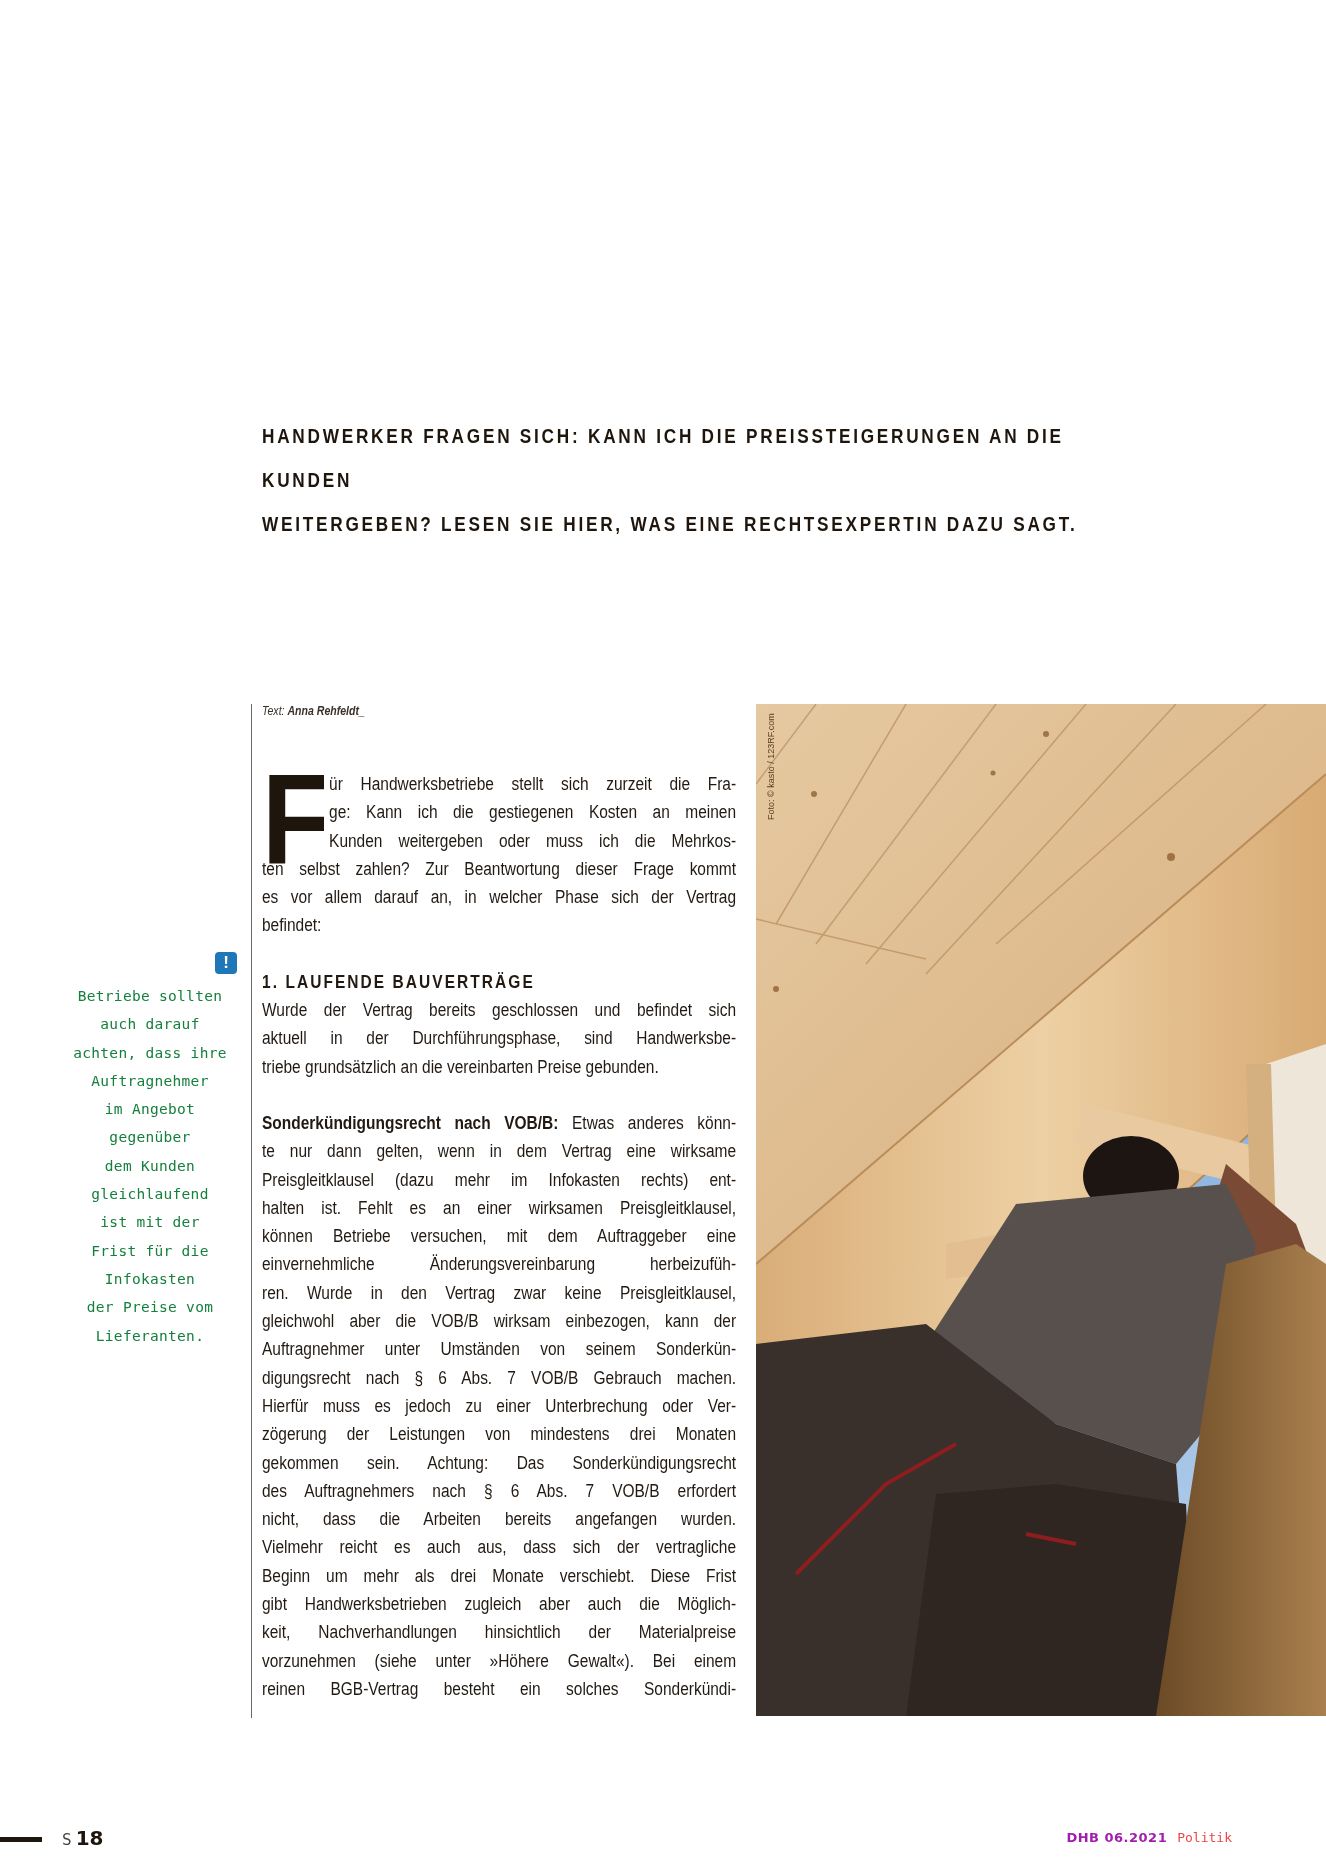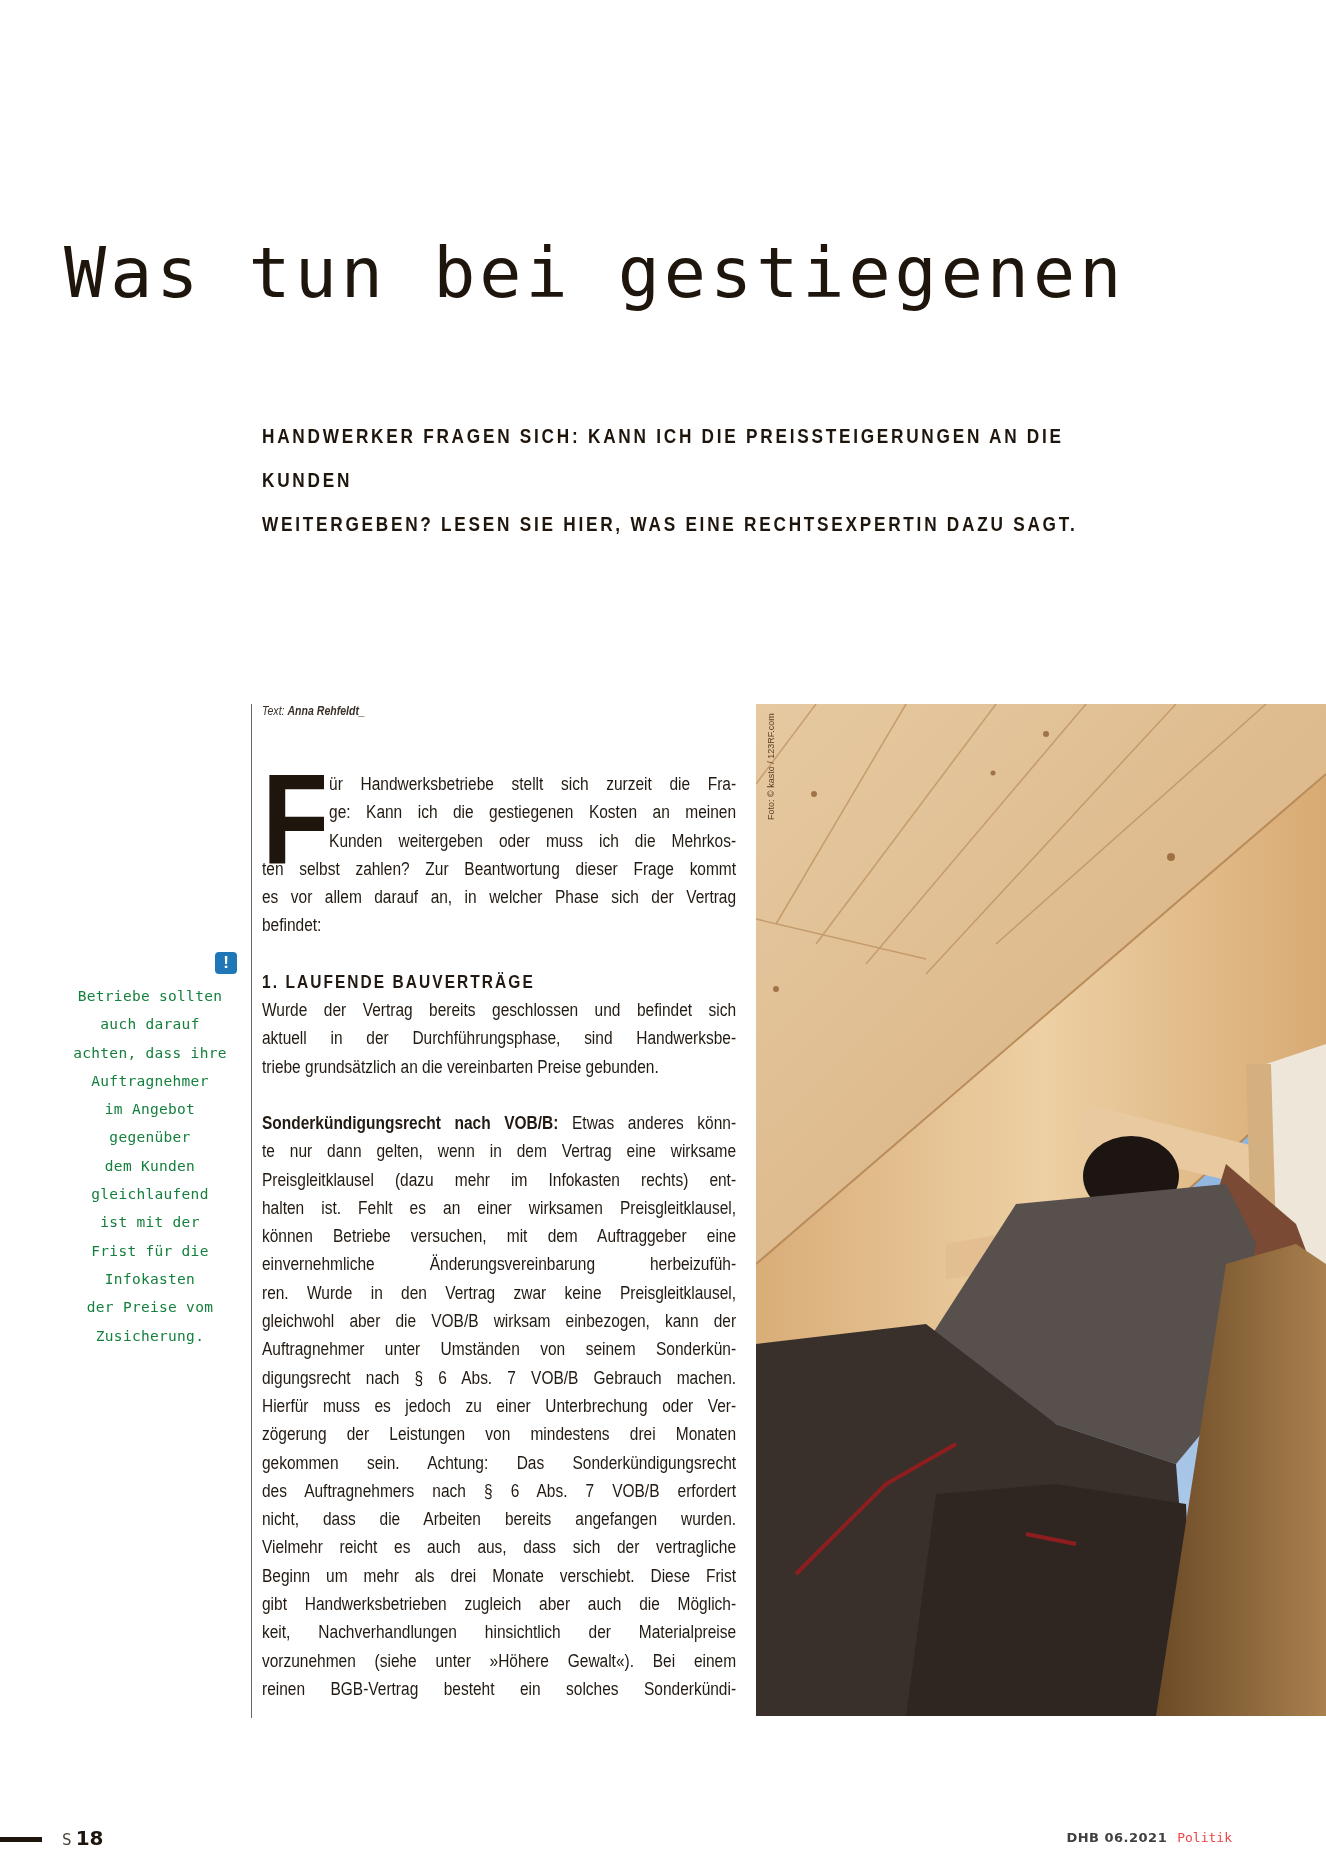--- a/index.html
+++ b/index.html
@@ -197,35 +197,34 @@
     .footer-right {
       position: absolute;
       right: 94px;
       top: 1830px;
       font-size: 13px;
       white-space: nowrap;
     }
     .footer-right .mag {
       font-family: "DejaVu Sans", sans-serif;
       font-weight: bold;
-      color: #404040;
+      color: #a21caf;
       letter-spacing: 0.5px;
       margin-left: 32px;
     }
     .footer-right .section {
       font-family: "DejaVu Sans Mono", monospace;
       color: #ef4444;
       margin-left: 10px;
     }
   </style>
 </head>
 <body>
 
 <h1 class="headline">
-  <span style="display:block">Was tun bei gestiegenen</span>
 </h1>
 
 <p class="deck">
   <span style="display:block">HANDWERKER FRAGEN SICH: KANN ICH DIE PREISSTEIGERUNGEN AN DIE KUNDEN</span>
   <span style="display:block">WEITERGEBEN? LESEN SIE HIER, WAS EINE RECHTSEXPERTIN DAZU SAGT.</span>
 </p>
 
 <div class="byline">
   <span>Text:</span>
   <span class="author">Anna Rehfeldt_</span>
@@ -240,21 +239,21 @@
   <span>achten, dass ihre</span>
   <span>Auftragnehmer</span>
   <span>im Angebot</span>
   <span>gegenüber</span>
   <span>dem Kunden</span>
   <span>gleichlaufend</span>
   <span>ist mit der</span>
   <span>Frist für die</span>
   <span>Infokasten</span>
   <span>der Preise vom</span>
-  <span>Zusicherung.</span>
+  <span>Lieferanten.</span>
 </div>
 
 <div class="body-col">
   <div class="txt">
     <div class="dropcap-wrap">
       <div class="dropcap">F</div>
     </div>
     <div style="margin-top:-28.3px">
       <span class="line indent">ür Handwerksbetriebe stellt sich zurzeit die Fra-</span>
       <span class="line indent">ge: Kann ich die gestiegenen Kosten an meinen</span>

